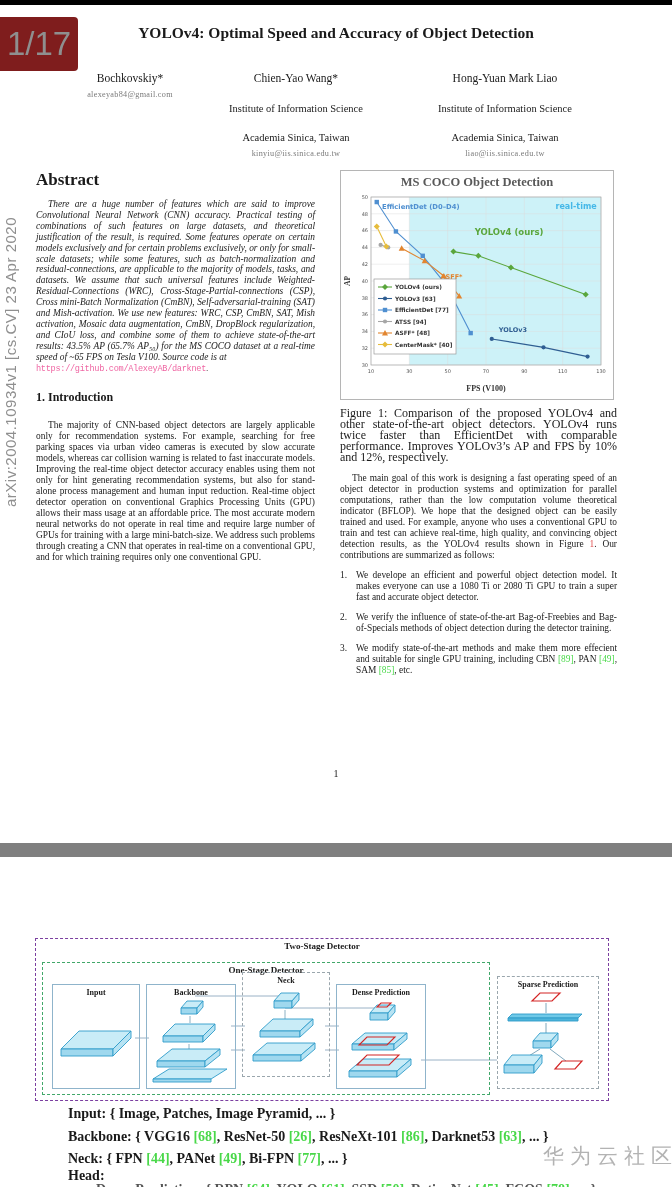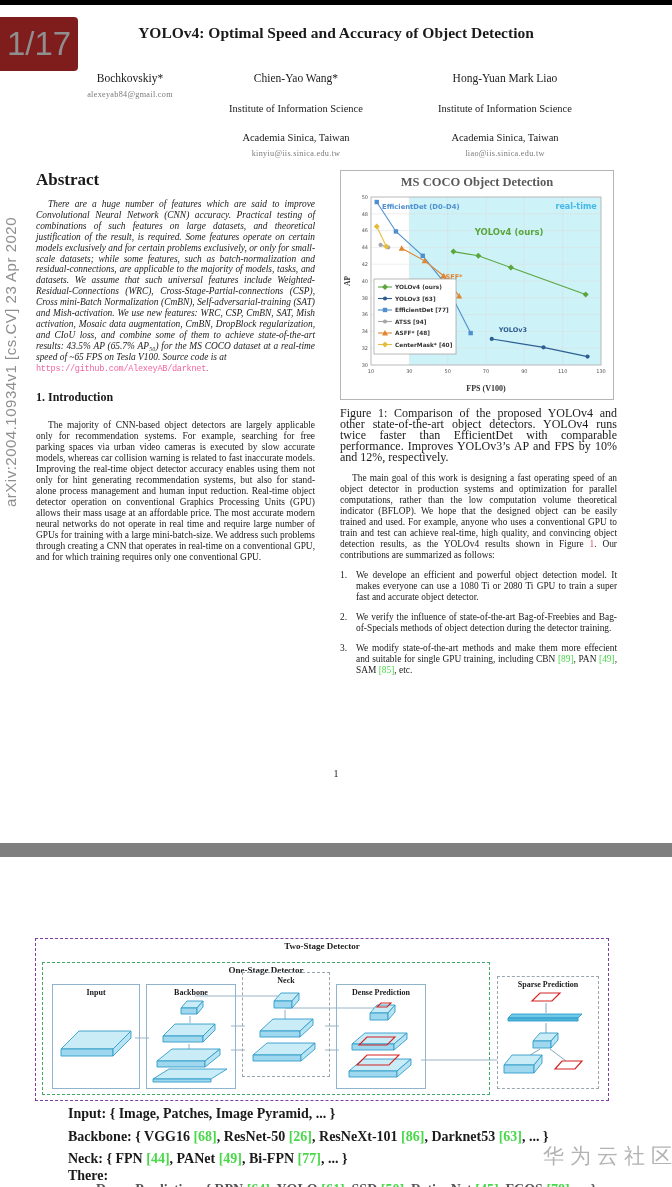--- a/index.html
+++ b/index.html
@@ -336,17 +336,17 @@
         <polygon points="6,76 36,76 36,84 6,84" fill="#9fd8ee"></polygon>
         <polygon points="44,66 36,76 36,84 44,74" fill="#b7e3f3"></polygon>
       </g>
       <polygon points="64,72 84,72 77,80 57,80" fill="none" stroke="#d42424" stroke-width="1.2"></polygon>
     </svg>
   </div>
 
   <div class="abs fig2-line" style="left:68px;top:1106px;"><span>Input: { Image, Patches, Image Pyramid, ... }</span></div>
   <div class="abs fig2-line" style="left:68px;top:1129px;"><span>Backbone: { VGG16 </span><span class="cite-g">[68]</span><span>, ResNet-50 </span><span class="cite-g">[26]</span><span>, ResNeXt-101 </span><span class="cite-g">[86]</span><span>, Darknet53 </span><span class="cite-g">[63]</span><span>, ... }</span></div>
   <div class="abs fig2-line" style="left:68px;top:1151px;"><span>Neck: { FPN </span><span class="cite-g">[44]</span><span>, PANet </span><span class="cite-g">[49]</span><span>, Bi-FPN </span><span class="cite-g">[77]</span><span>, ... }</span></div>
-  <div class="abs fig2-line" style="left:68px;top:1168px;"><span>There:</span></div>
+  <div class="abs fig2-line" style="left:68px;top:1168px;"><span>Head:</span></div>
   <div class="abs fig2-line" style="left:96px;top:1182px;color:#555;"><span>Dense Prediction: { RPN </span><span class="cite-g">[64]</span><span>, YOLO </span><span class="cite-g">[61]</span><span>, SSD </span><span class="cite-g">[50]</span><span>, RetinaNet </span><span class="cite-g">[45]</span><span>, FCOS </span><span class="cite-g">[78]</span><span>, ... }</span></div>
 
   <div class="abs watermark">华为云社区</div>
 </div>
 
 </body></html>

